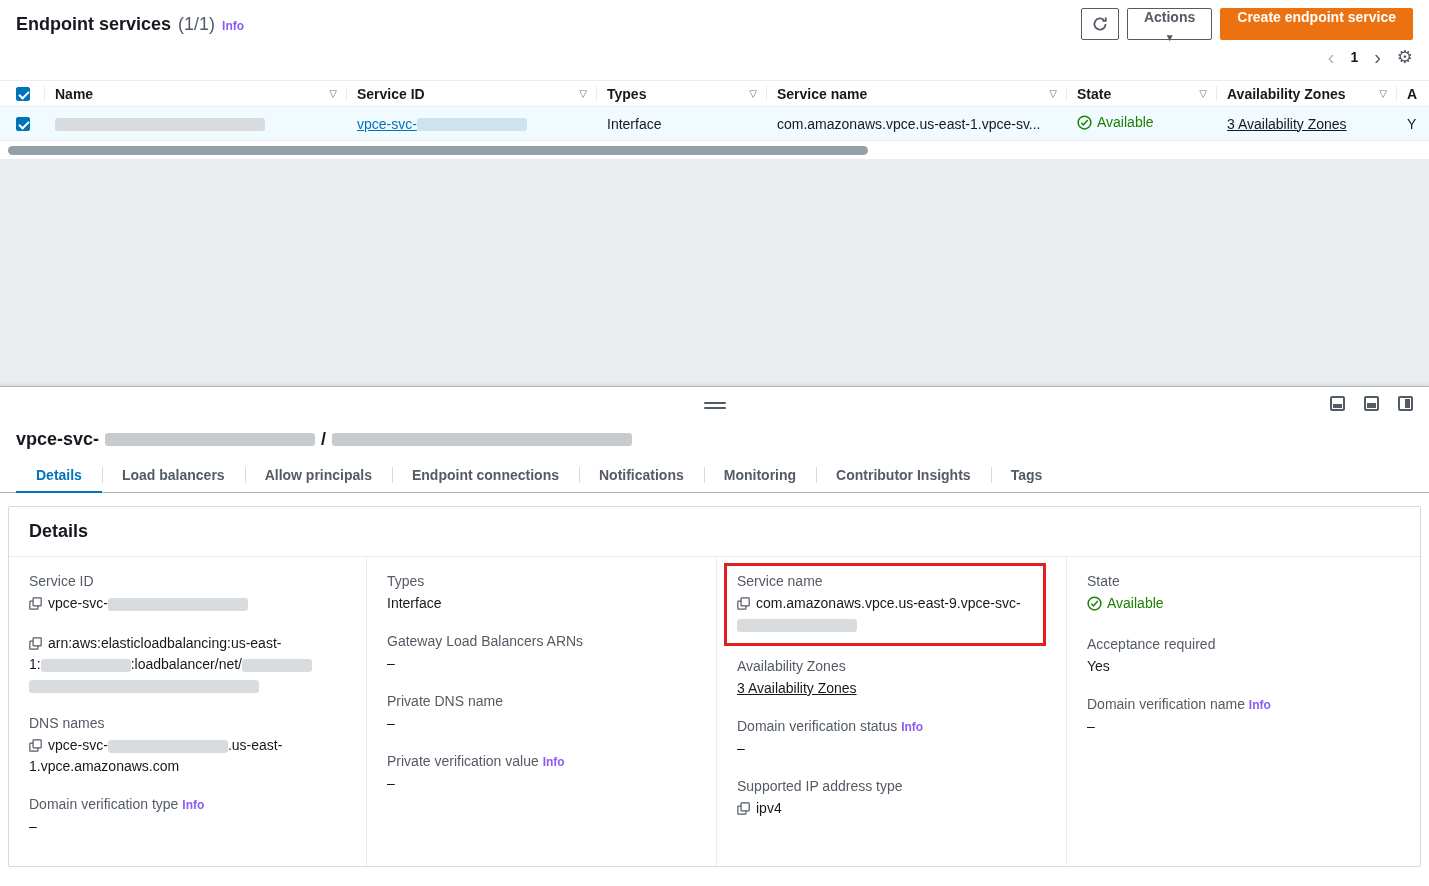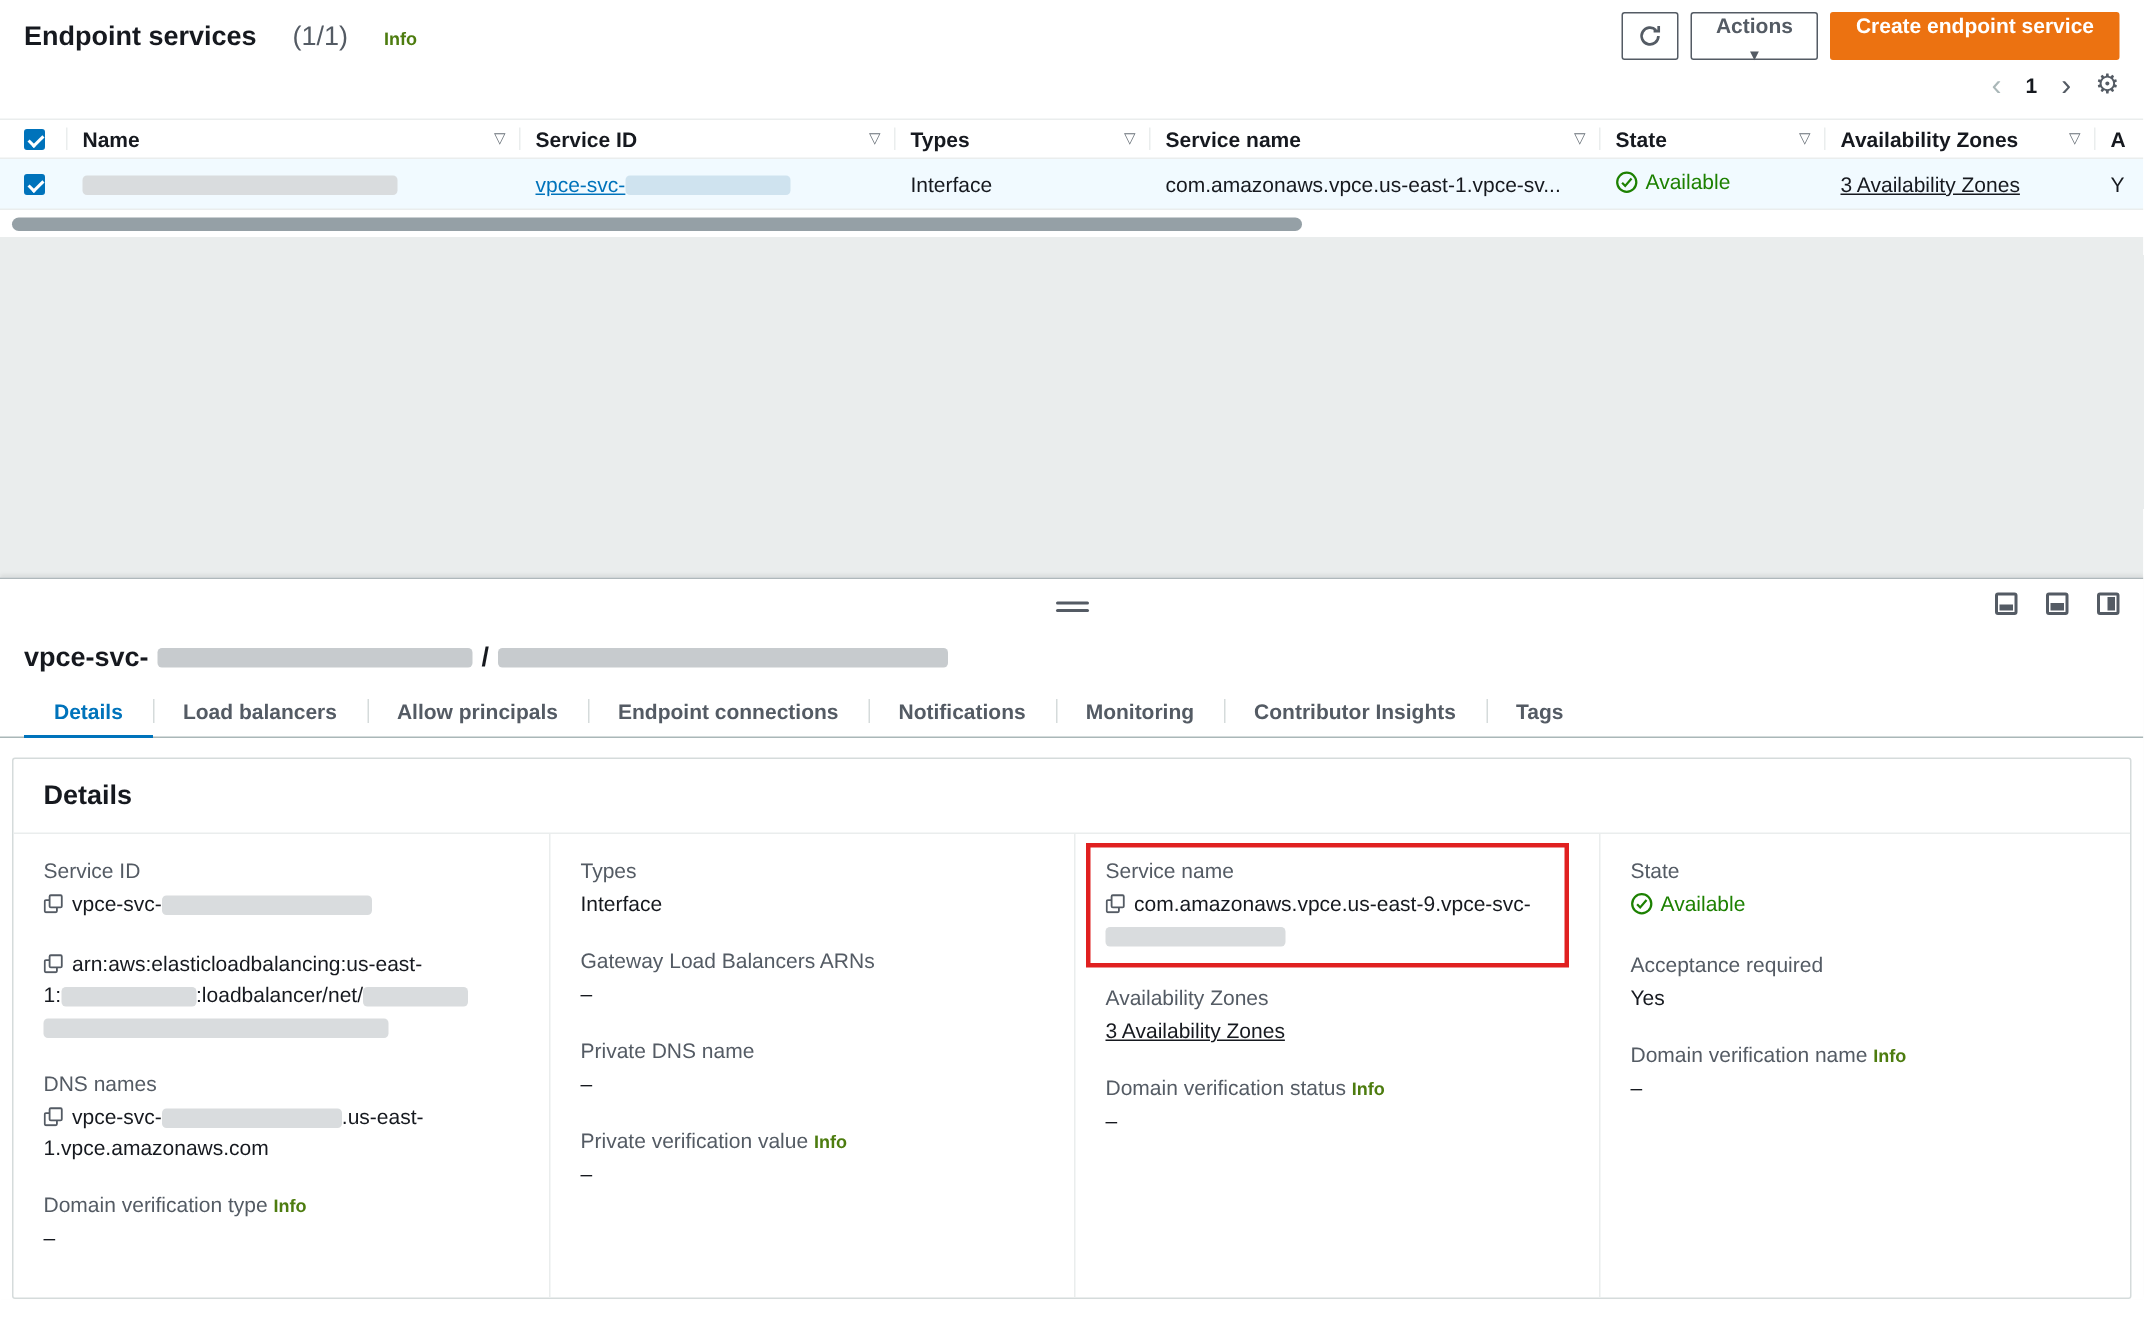--- a/index.html
+++ b/index.html
@@ -4,24 +4,24 @@
 <style>
   * { box-sizing: border-box; margin: 0; padding: 0; }
   html, body { background: #fff; }
   .page {
     width: 1429px; height: 886px; position: relative; overflow: hidden;
     background: #fff; color: #16191f;
     font-family: "Liberation Sans", "DejaVu Sans", sans-serif; font-size: 14px;
   }
   
   .header-row { display: flex; align-items: center; padding: 8px 16px 6px; height: 46px; }
-  .title-group { display: flex; align-items: baseline; gap: 24px; }
+  .title-group { display: flex; align-items: baseline; gap: 7px; }
   .page-title { font-size: 18px; font-weight: 700; color: #16191f; }
   .page-count { font-size: 18px; font-weight: 400; color: #545b64; }
-  .info-link { color: #4d7c0f; font-size: 12px; font-weight: 700; cursor: pointer; }
+  .info-link { color: #8b5cf6; font-size: 12px; font-weight: 700; cursor: pointer; }
   .header-actions { margin-left: auto; display: flex; gap: 8px; align-items: center; }
   .btn { height: 32px; border: 1px solid #545b64; border-radius: 2px; background: #fff;
          color: #545b64; font-weight: 700; font-size: 14px; display: inline-flex;
          align-items: center; gap: 8px; padding: 0 16px; cursor: pointer;
          font-family: inherit; flex-direction: column; }
   .btn-icon { width: 38px; padding: 0; justify-content: center; }
   .btn-primary { background: #ec7211; border-color: #ec7211; color: #fff; }
   .caret { font-size: 10px; line-height: 1; }
   
   .search-row { display: flex; align-items: center; padding: 0 16px 12px; }
@@ -343,20 +343,31 @@
             <div class="label">Availability Zones</div>
             <div class="value"><span class="u">3 Availability Zones</span></div>
           </div>
           <div class="field">
             <div class="label">
               <span>Domain verification status</span>
               <span class="info-link">Info</span>
             </div>
             <div class="value">–</div>
           </div>
+          <div class="field">
+            <div class="label">Supported IP address type</div>
+            <div class="value">
+              <span class="copy">
+                <svg width="13" height="13" viewBox="0 0 16 16" fill="none" stroke="#545b64" stroke-width="1.5">
+                  <rect x="5" y="1" width="10" height="10" rx="1"></rect>
+                    <path d="M11 11v3a1 1 0 0 1-1 1H2a1 1 0 0 1-1-1V6a1 1 0 0 1 1-1h3"></path>
+                </svg>
+              </span><span>ipv4</span>
+            </div>
+          </div>
         </div>
 
         <div class="dcol">
           <div class="field">
             <div class="label">State</div>
             <div class="value">
               <span class="ok">
                 <span style="line-height:0">
                   <svg width="15" height="15" viewBox="0 0 16 16" fill="none" stroke="#1d8102" stroke-width="1.6">
                     <circle cx="8" cy="8" r="6.8"></circle>

